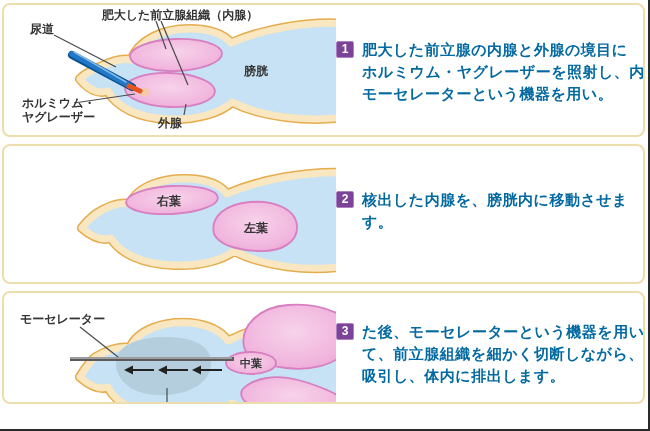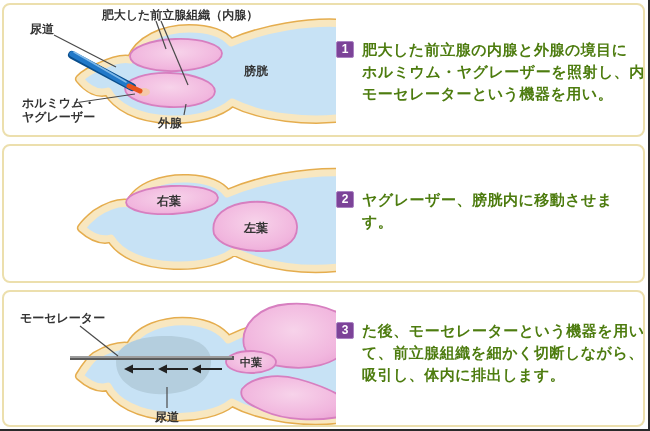--- a/index.html
+++ b/index.html
@@ -11,34 +11,34 @@
     display:flex; flex-direction:column; gap:7px;
     font-family:"Liberation Sans","DejaVu Sans",sans-serif;
     overflow:hidden;
   }
   .panel {
     border:2px solid #ecdfad; border-radius:8px; background:#fff;
     box-sizing:border-box; display:flex; overflow:hidden;
   }
   .panel-1 { height:134px; }
   .panel-2 { height:140px; }
-  .panel-3 { height:137px; }
+  .panel-3 { height:113px; }
   .illu { width:332px; flex:none; position:relative; }
   .illu svg { display:block; }
   .step { flex:1; display:flex; gap:8px; padding-right:8px; }
   .panel-1 .step { padding-top:34px; }
   .panel-2 .step { padding-top:43px; }
   .panel-3 .step { padding-top:28px; }
   .badge {
     width:18px; height:17px; flex:none; margin-top:2px;
     background:#7c4398; border:1px solid #aa82c2; border-radius:2px;
     color:#fff; font-weight:bold; font-size:12px; line-height:15px;
     text-align:center; box-sizing:border-box;
   }
-  .lines { font-size:15px; font-weight:bold; color:#4d7c0f;
+  .lines { font-size:15px; font-weight:bold; color:#0369a1;
            line-height:22px; letter-spacing:0.5px; white-space:nowrap; }
   .lbl   { font-weight:bold; fill:#333333; font-size:12px; }
   .lbl-s { font-weight:bold; fill:#333333; font-size:11px; }
 </style>
 </head>
 <body>
 
 <div class="screen">
 
   <div class="panel panel-1">
@@ -121,21 +121,21 @@
 
         <path d="M 210,88 C 206,70 222,58 246,56 C 272,54 292,64 293,80
                  C 294,96 278,106 254,105 C 234,104 216,100 210,88 Z" fill="url(#pinkGrad)" stroke="#d77fc0" stroke-width="1.8"></path>
         <text class="lbl" x="165" y="59" text-anchor="middle">右葉</text>
         <text class="lbl" x="252" y="86" text-anchor="middle">左葉</text>
       </svg>
     </div>
     <div class="step">
       <div class="badge">2</div>
       <div class="lines">
-        <div>ヤグレーザー、膀胱内に移動させま</div>
+        <div>核出した内腺を、膀胱内に移動させま</div>
         <div>す。</div>
       </div>
     </div>
   </div>
 
   <div class="panel panel-3">
     <div class="illu">
       <svg width="332" height="133" viewBox="0 0 332 133">
 
         <g>

